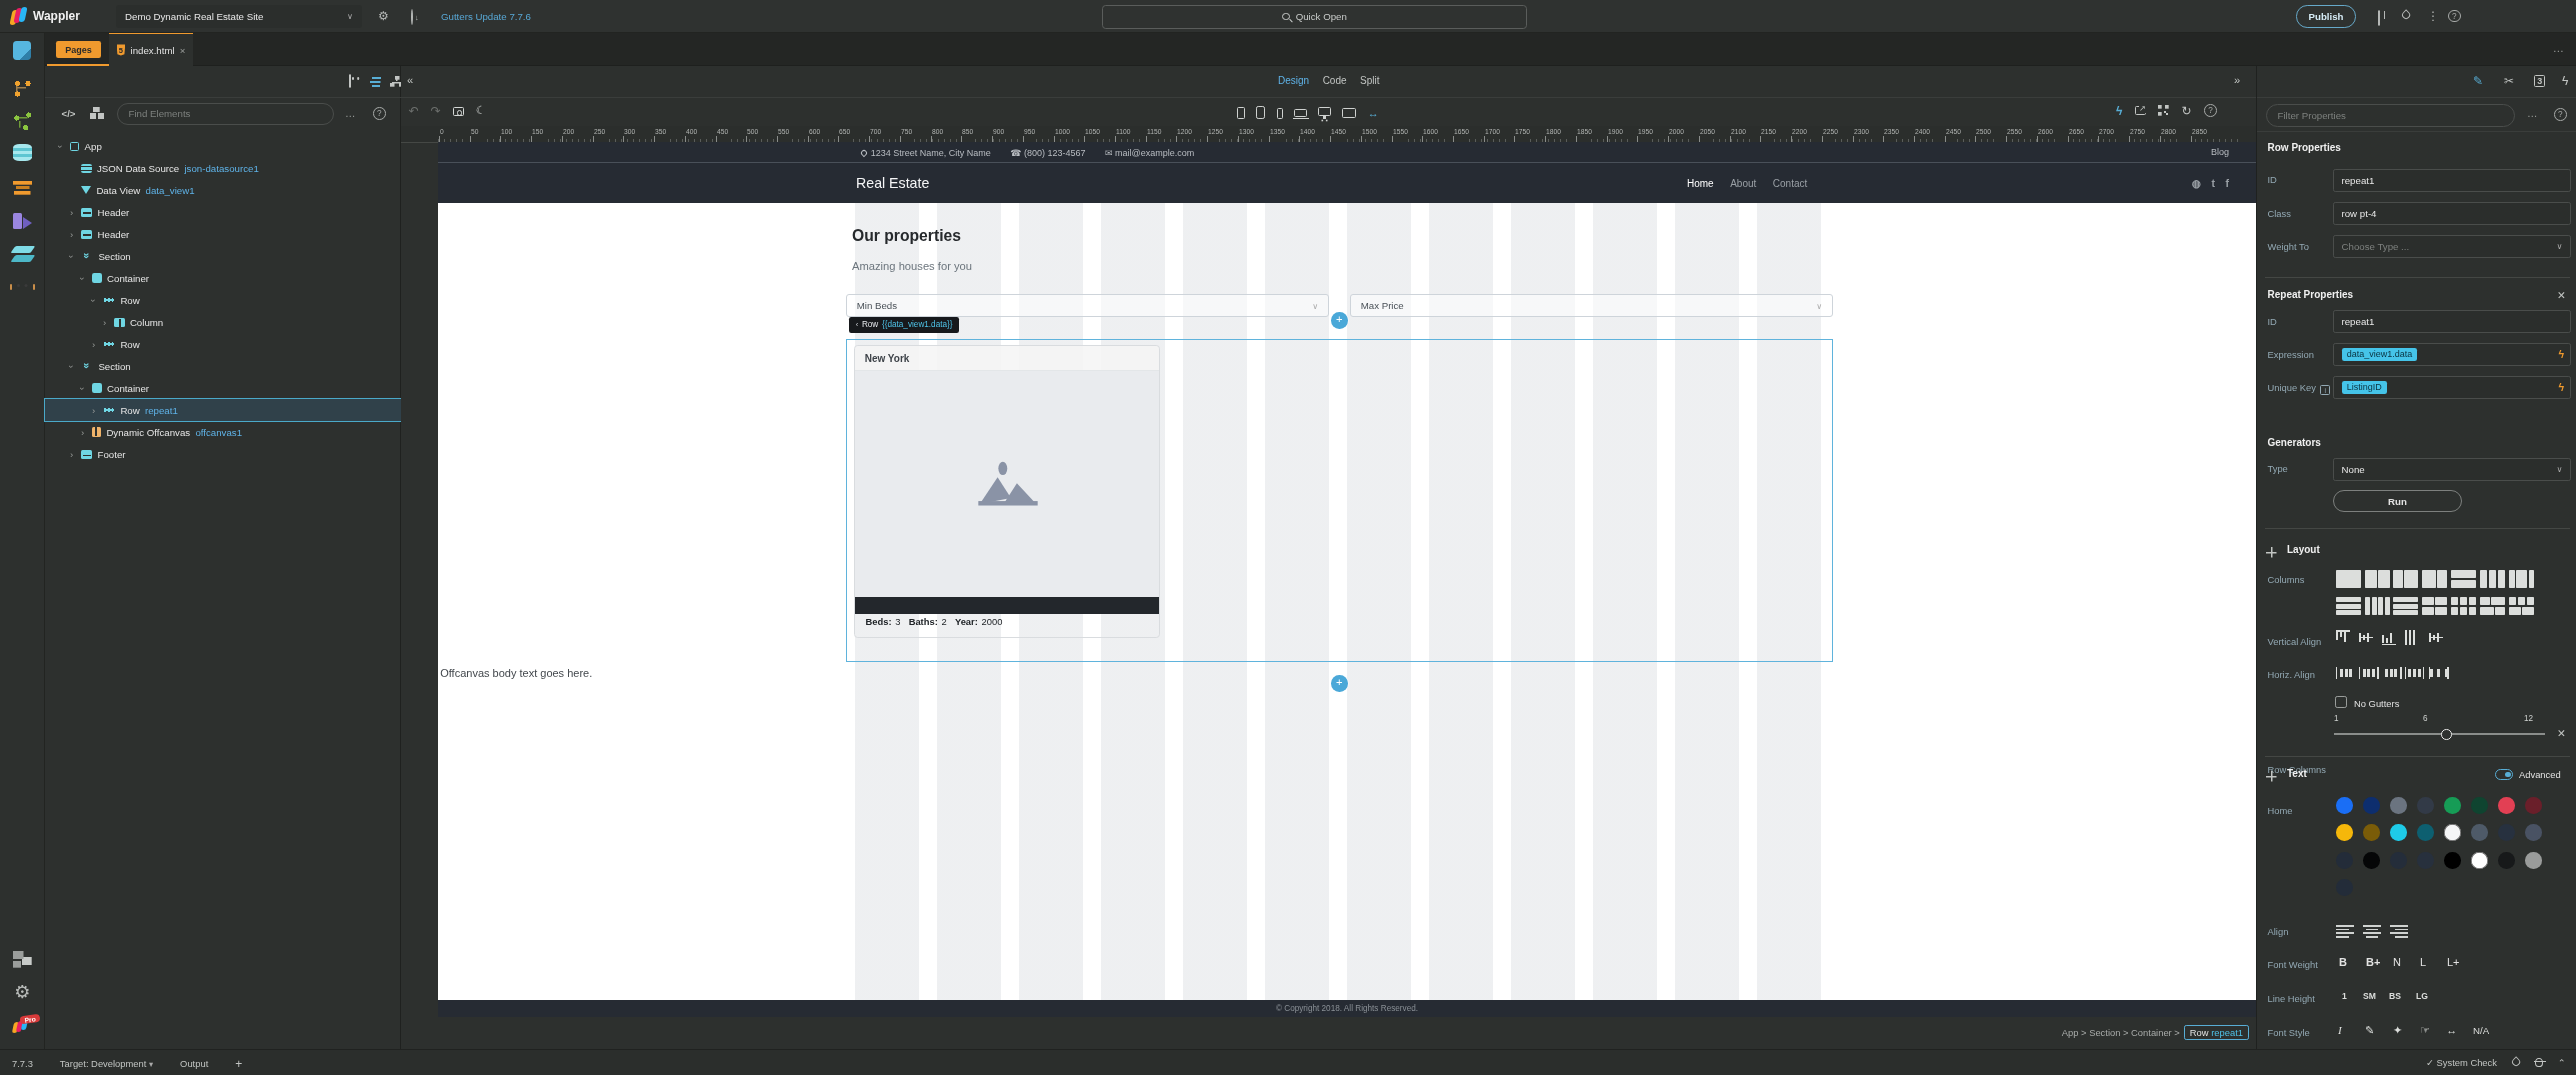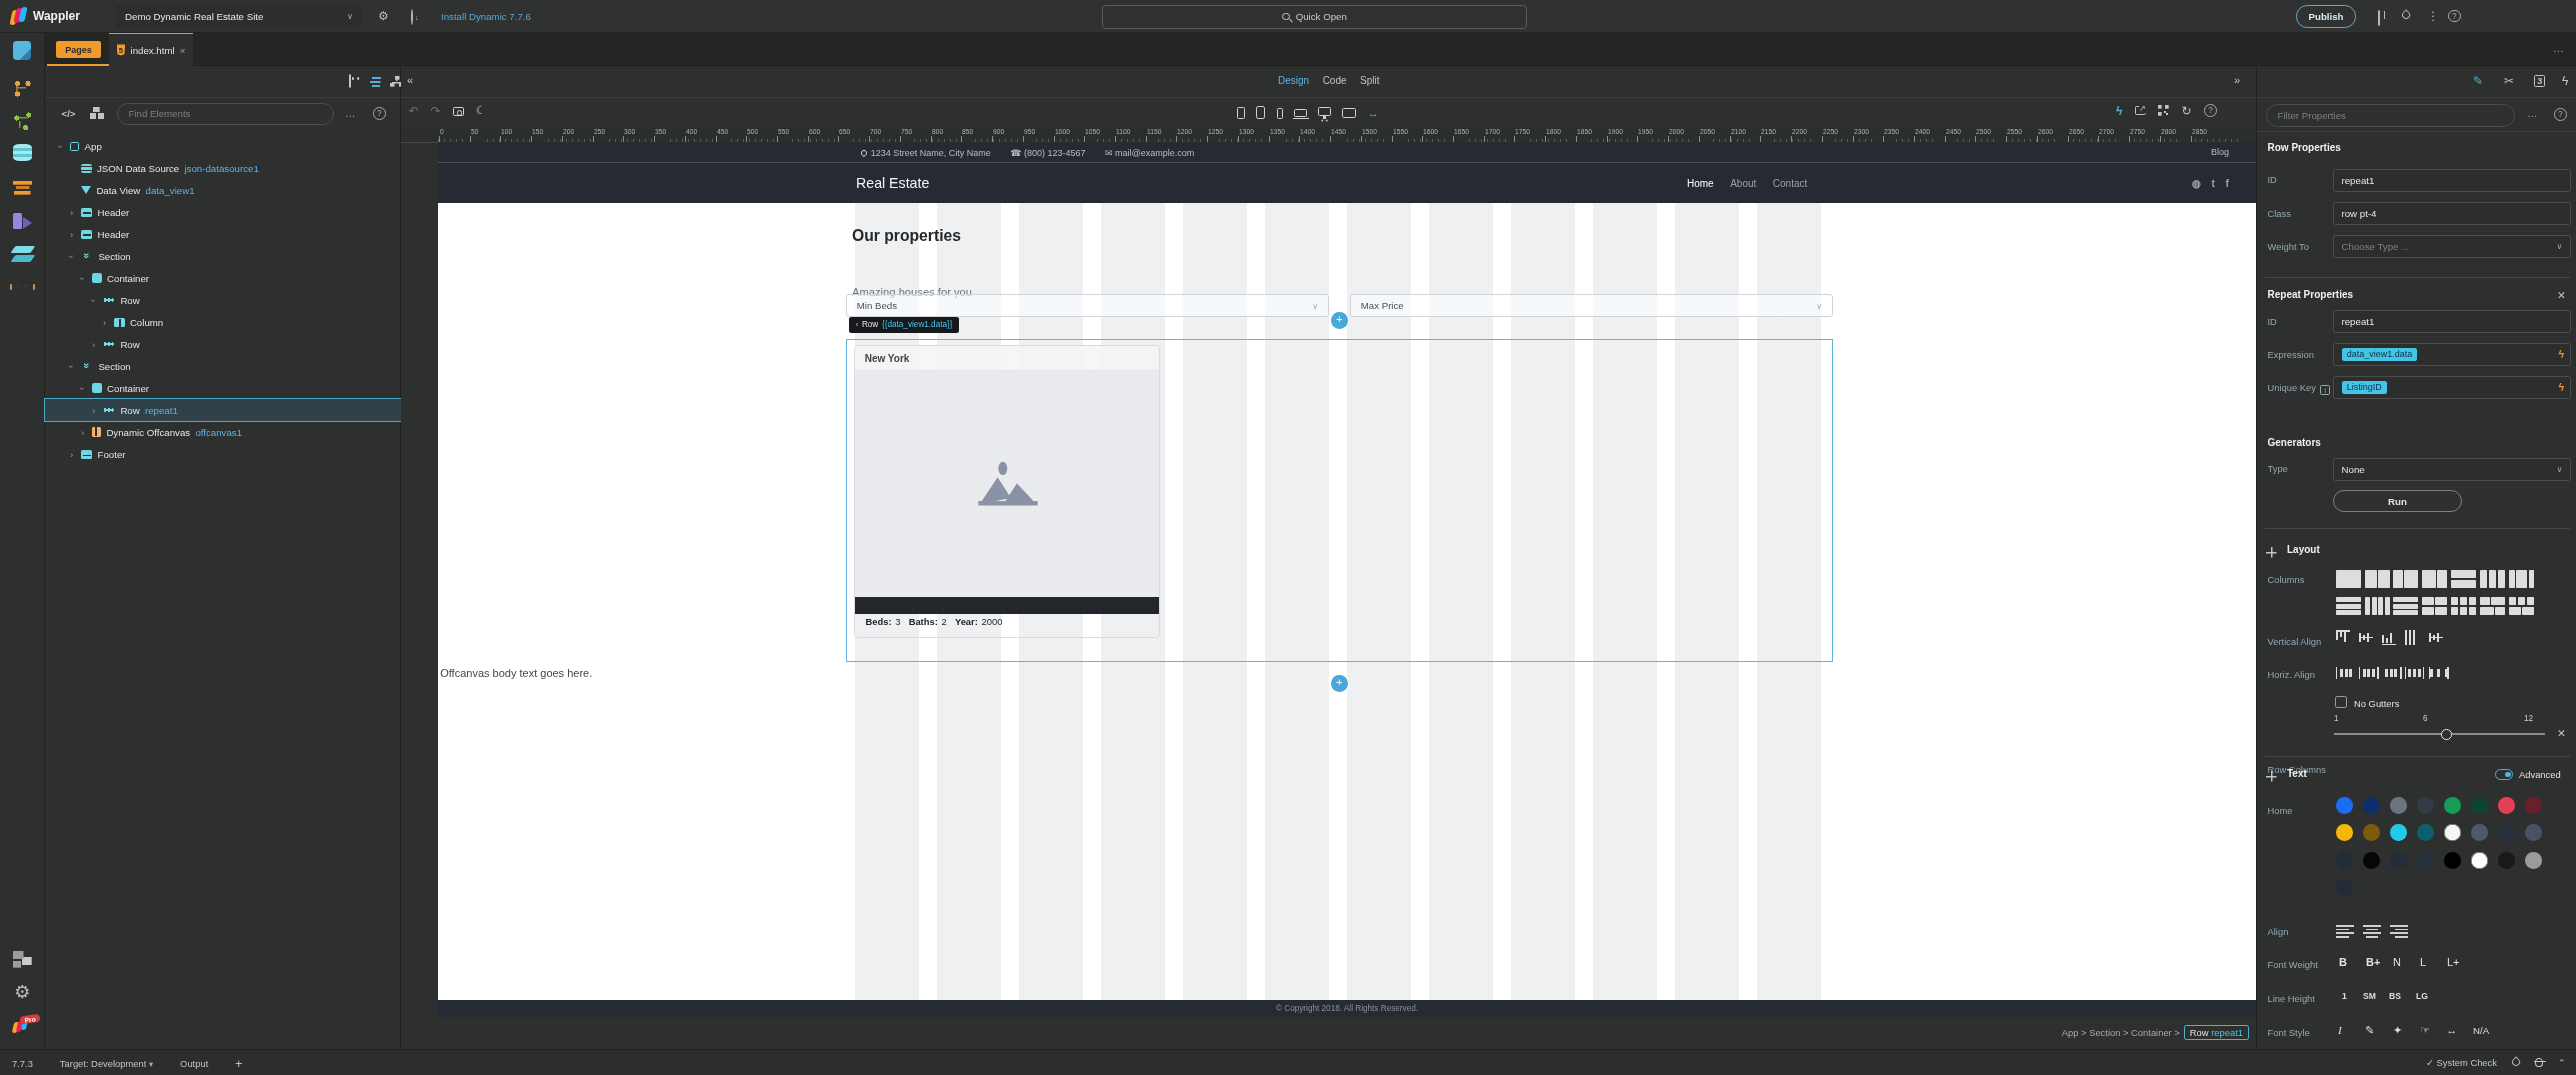--- a/index.html
+++ b/index.html
@@ -151,21 +151,21 @@
   .pg-contact .inner { position:absolute; left:408px; width:987px; height:21px; display:flex; align-items:center; gap:19.5px; padding-left:15px; font-size:9px; color:#b9bdc2; }
   .pg-blog { position:absolute; right:27px; top:4.5px; font-size:9px; color:#b9bdc2; }
   .pin-ic { width:6px; height:6px; border:1.5px solid #b9bdc2; border-radius:50% 50% 50% 0; transform:rotate(-45deg); display:inline-block; margin-right:3.7px; }
   .pg-nav { position:absolute; left:0; top:21px; width:1818px; height:40px; background:#262b33; z-index:2; }
   .pg-brand { position:absolute; left:418px; top:12px; font-size:14.2px; color:#f4f5f6; }
   .pg-links { position:absolute; left:1249px; top:15px; display:flex; gap:16.5px; font-size:10px; }
   .pg-links .on { color:#ffffff; }
   .pg-links span { color:#9aa0a6; }
   .pg-social { position:absolute; right:27px; top:13.5px; display:flex; gap:10.5px; color:#9aa0a6; font-size:10.5px; font-weight:bold; }
   .pg-h2 { position:absolute; left:414px; top:85px; font-size:15.7px; font-weight:bold; color:#26292c; z-index:2; }
-  .pg-sub { position:absolute; left:414px; top:118px; font-size:11.2px; color:#6c757d; z-index:2;margin-top:26px; }
+  .pg-sub { position:absolute; left:414px; top:118px; font-size:11.2px; color:#6c757d; z-index:2; }
   .pg-select { position:absolute; top:152px; height:23px; width:483px; border:0.7px solid #ced4da; border-radius:3px; background:rgba(255,255,255,0.55); display:flex; align-items:center; justify-content:space-between; padding:0 9.7px; font-size:9.7px; color:#495057; z-index:2; }
   .plus-btn { position:absolute; left:893px; width:16.5px; height:16.5px; border-radius:50%; background:#4aa8d8; color:#fff; font-size:11.2px; line-height:15px; text-align:center; z-index:6; box-shadow:0 0 0 0.7px rgba(255,255,255,0.65); }
   .sel-badge { position:absolute; left:411px; top:175px; height:15.7px; background:#17191c; border-radius:2.2px; display:flex; align-items:center; gap:3.7px; padding:0 6.7px; font-size:8.2px; color:#e4e7ea; z-index:7; }
   .sel-badge .bexpr { color:#4fc3e8; }
   .sel-badge .bchev { color:#cfd3d7; font-size:7.5px; }
   .selection { position:absolute; left:408px; top:197px; width:987px; height:323px; border:0.7px solid #5fb3dc; z-index:5; }
   .card { position:absolute; left:416px; top:203px; width:306px; height:293px; border:0.7px solid #d9dcdf; border-radius:3.7px; z-index:2; }
   .card-head { height:25px; background:rgba(244,244,245,0.85); border-bottom:0.7px solid #e3e6e8; border-radius:3.7px 3.7px 0 0; display:flex; align-items:center; padding:0 9.7px; font-size:10px; color:#3e4349;font-weight:bold; }
   .card-img { height:226px; background:#e9ebee; position:relative; }
   .card-bar { height:16.5px; background:#23272c; }
@@ -257,21 +257,21 @@
           <i></i>
         </span>
       <span class="logo-text">Wappler</span>
     </div>
     <div class="proj-btn">
       <span>Demo Dynamic Real Estate Site</span>
       <span class="chev">∨</span>
     </div>
     <span class="top-ic" style="left:378px">⚙</span>
     <span class="top-ic dl-ic" style="left:411px; top:9.7px"></span>
-    <a class="upd-link">Install Dynamic 7.7.6</a>
+    <a class="upd-link">Gutters Update 7.7.6</a>
     <div class="quick-open">
       <span class="mag"></span>
       <span>Quick Open</span>
     </div>
     <div class="publish">Publish</div>
     <span class="top-ic split-ic" style="left:2376px; top:11.2px"></span>
     <span class="top-ic drop-ic" style="left:2402px; top:11.2px"></span>
     <span class="top-ic" style="left:2427px">⋮</span>
     <span class="top-ic circ" style="left:2448px; top:9.7px">?</span>
   </header>

